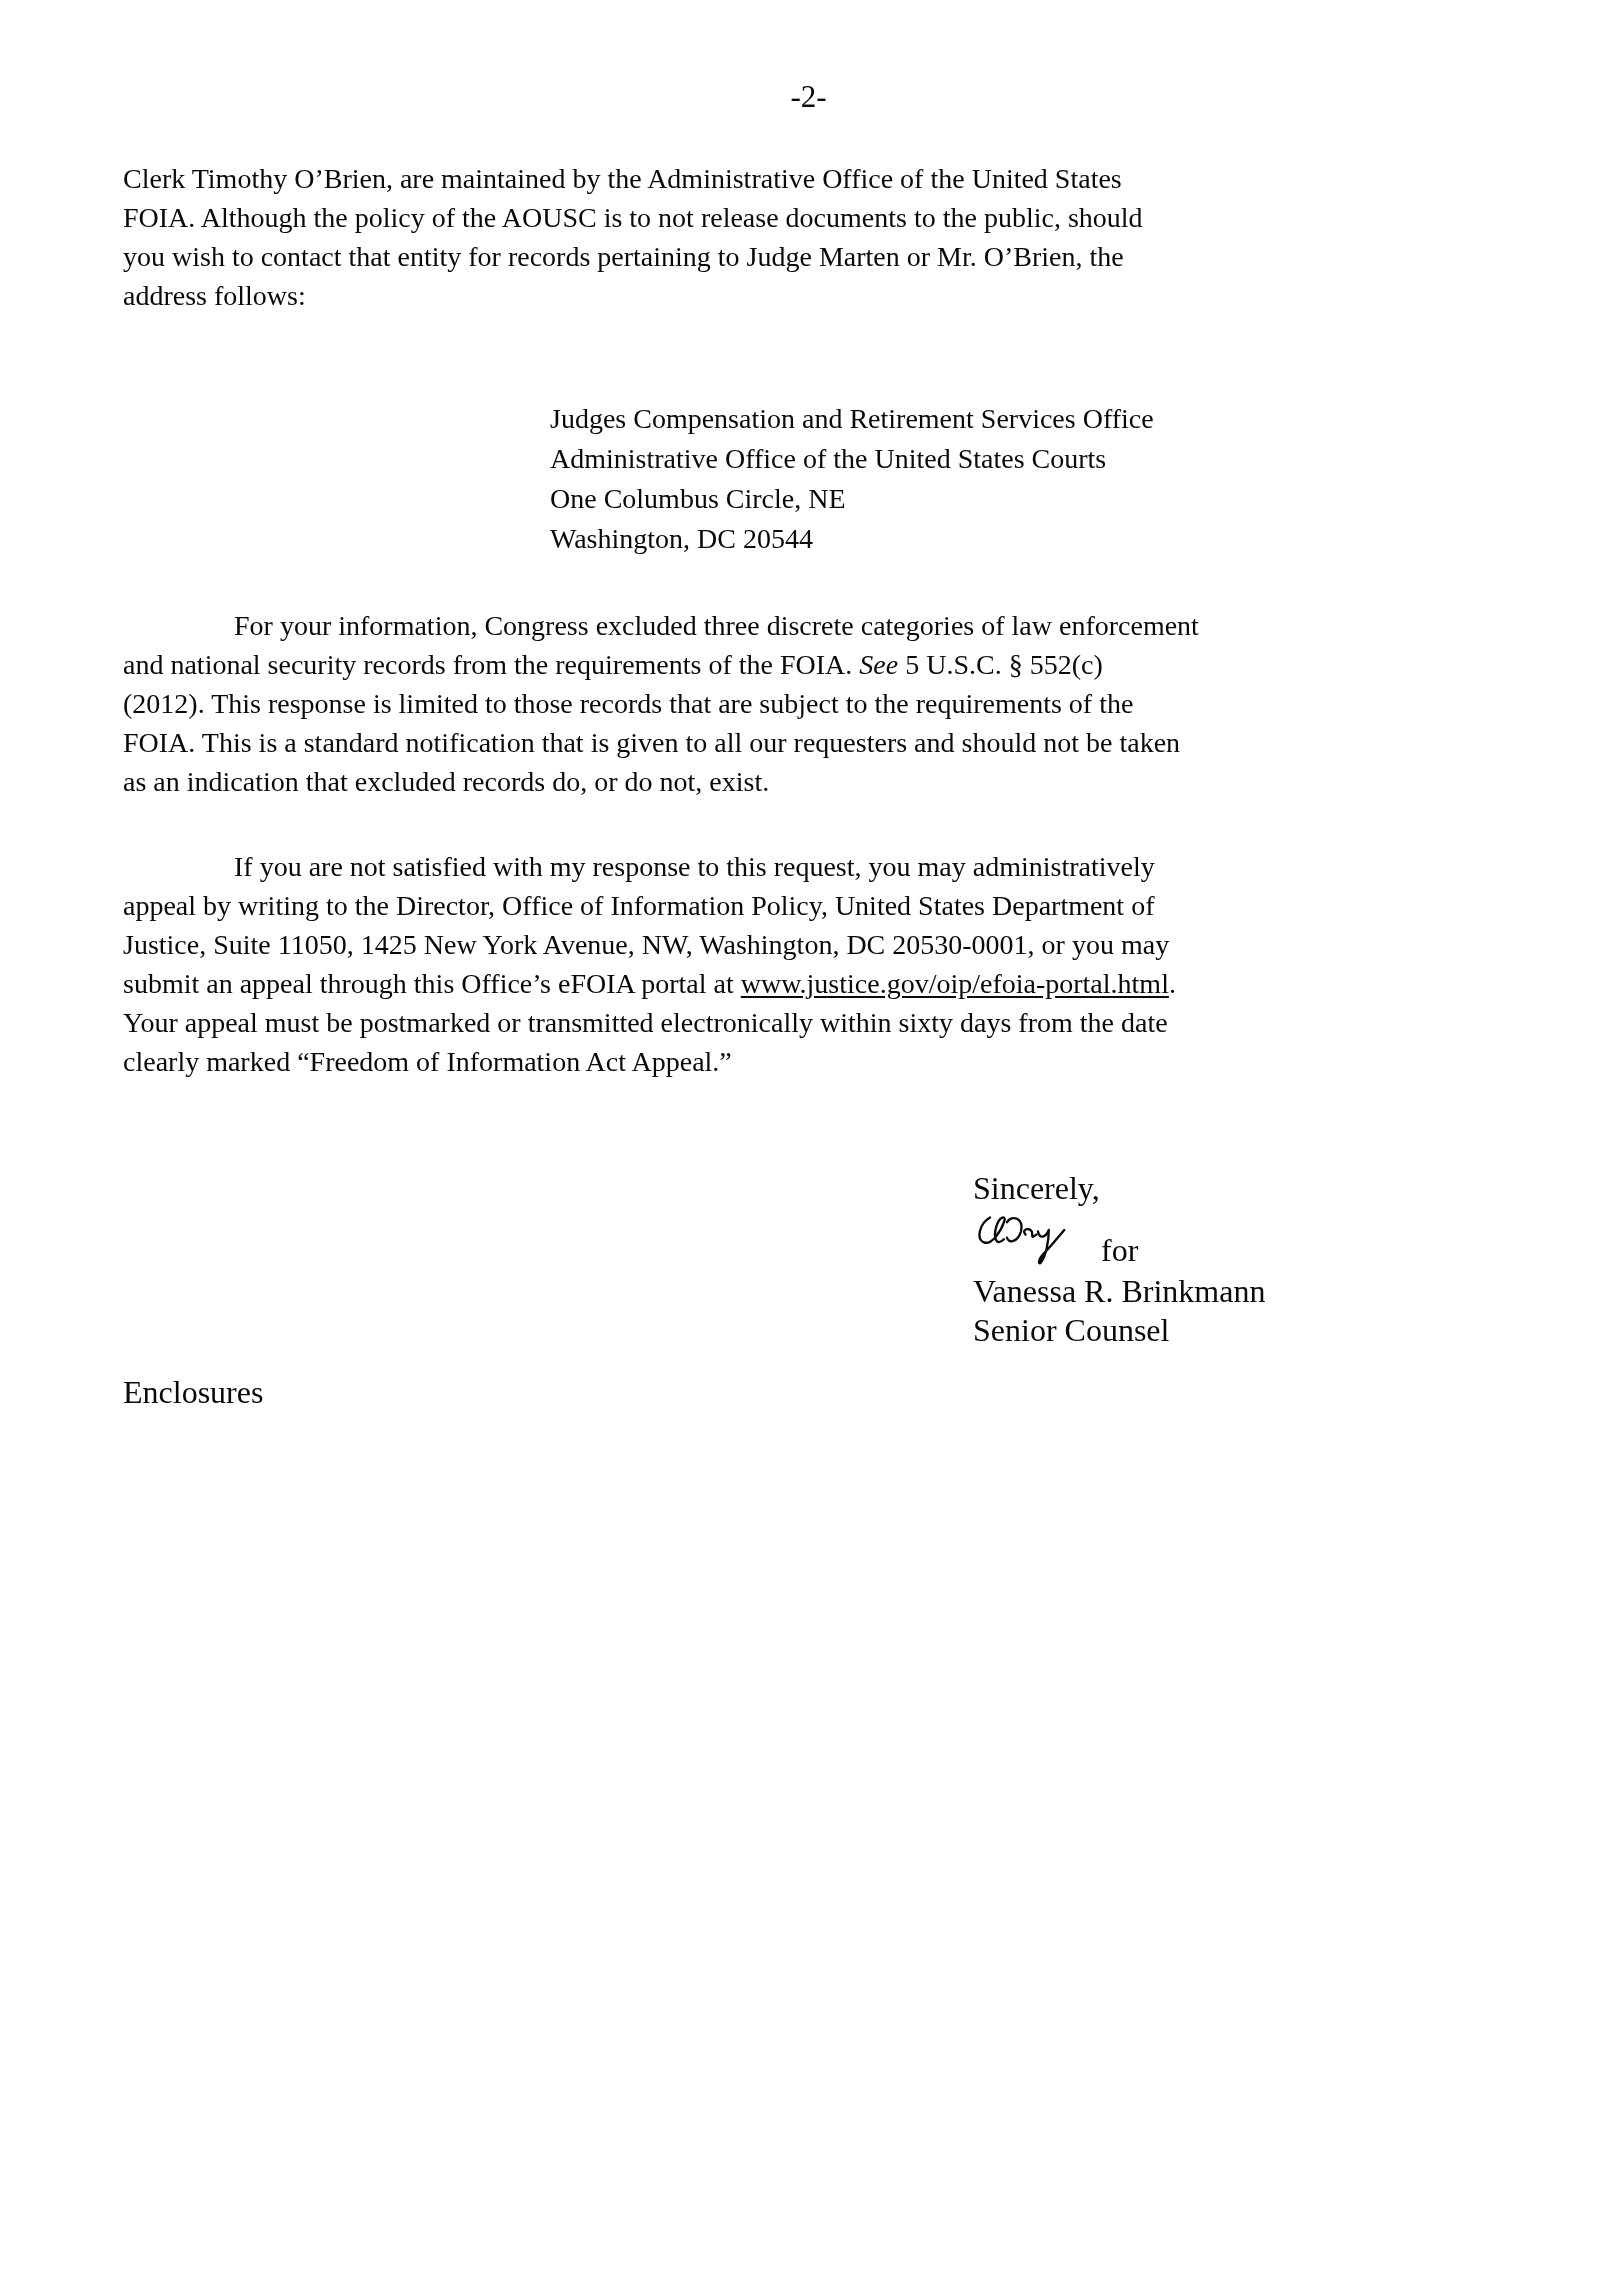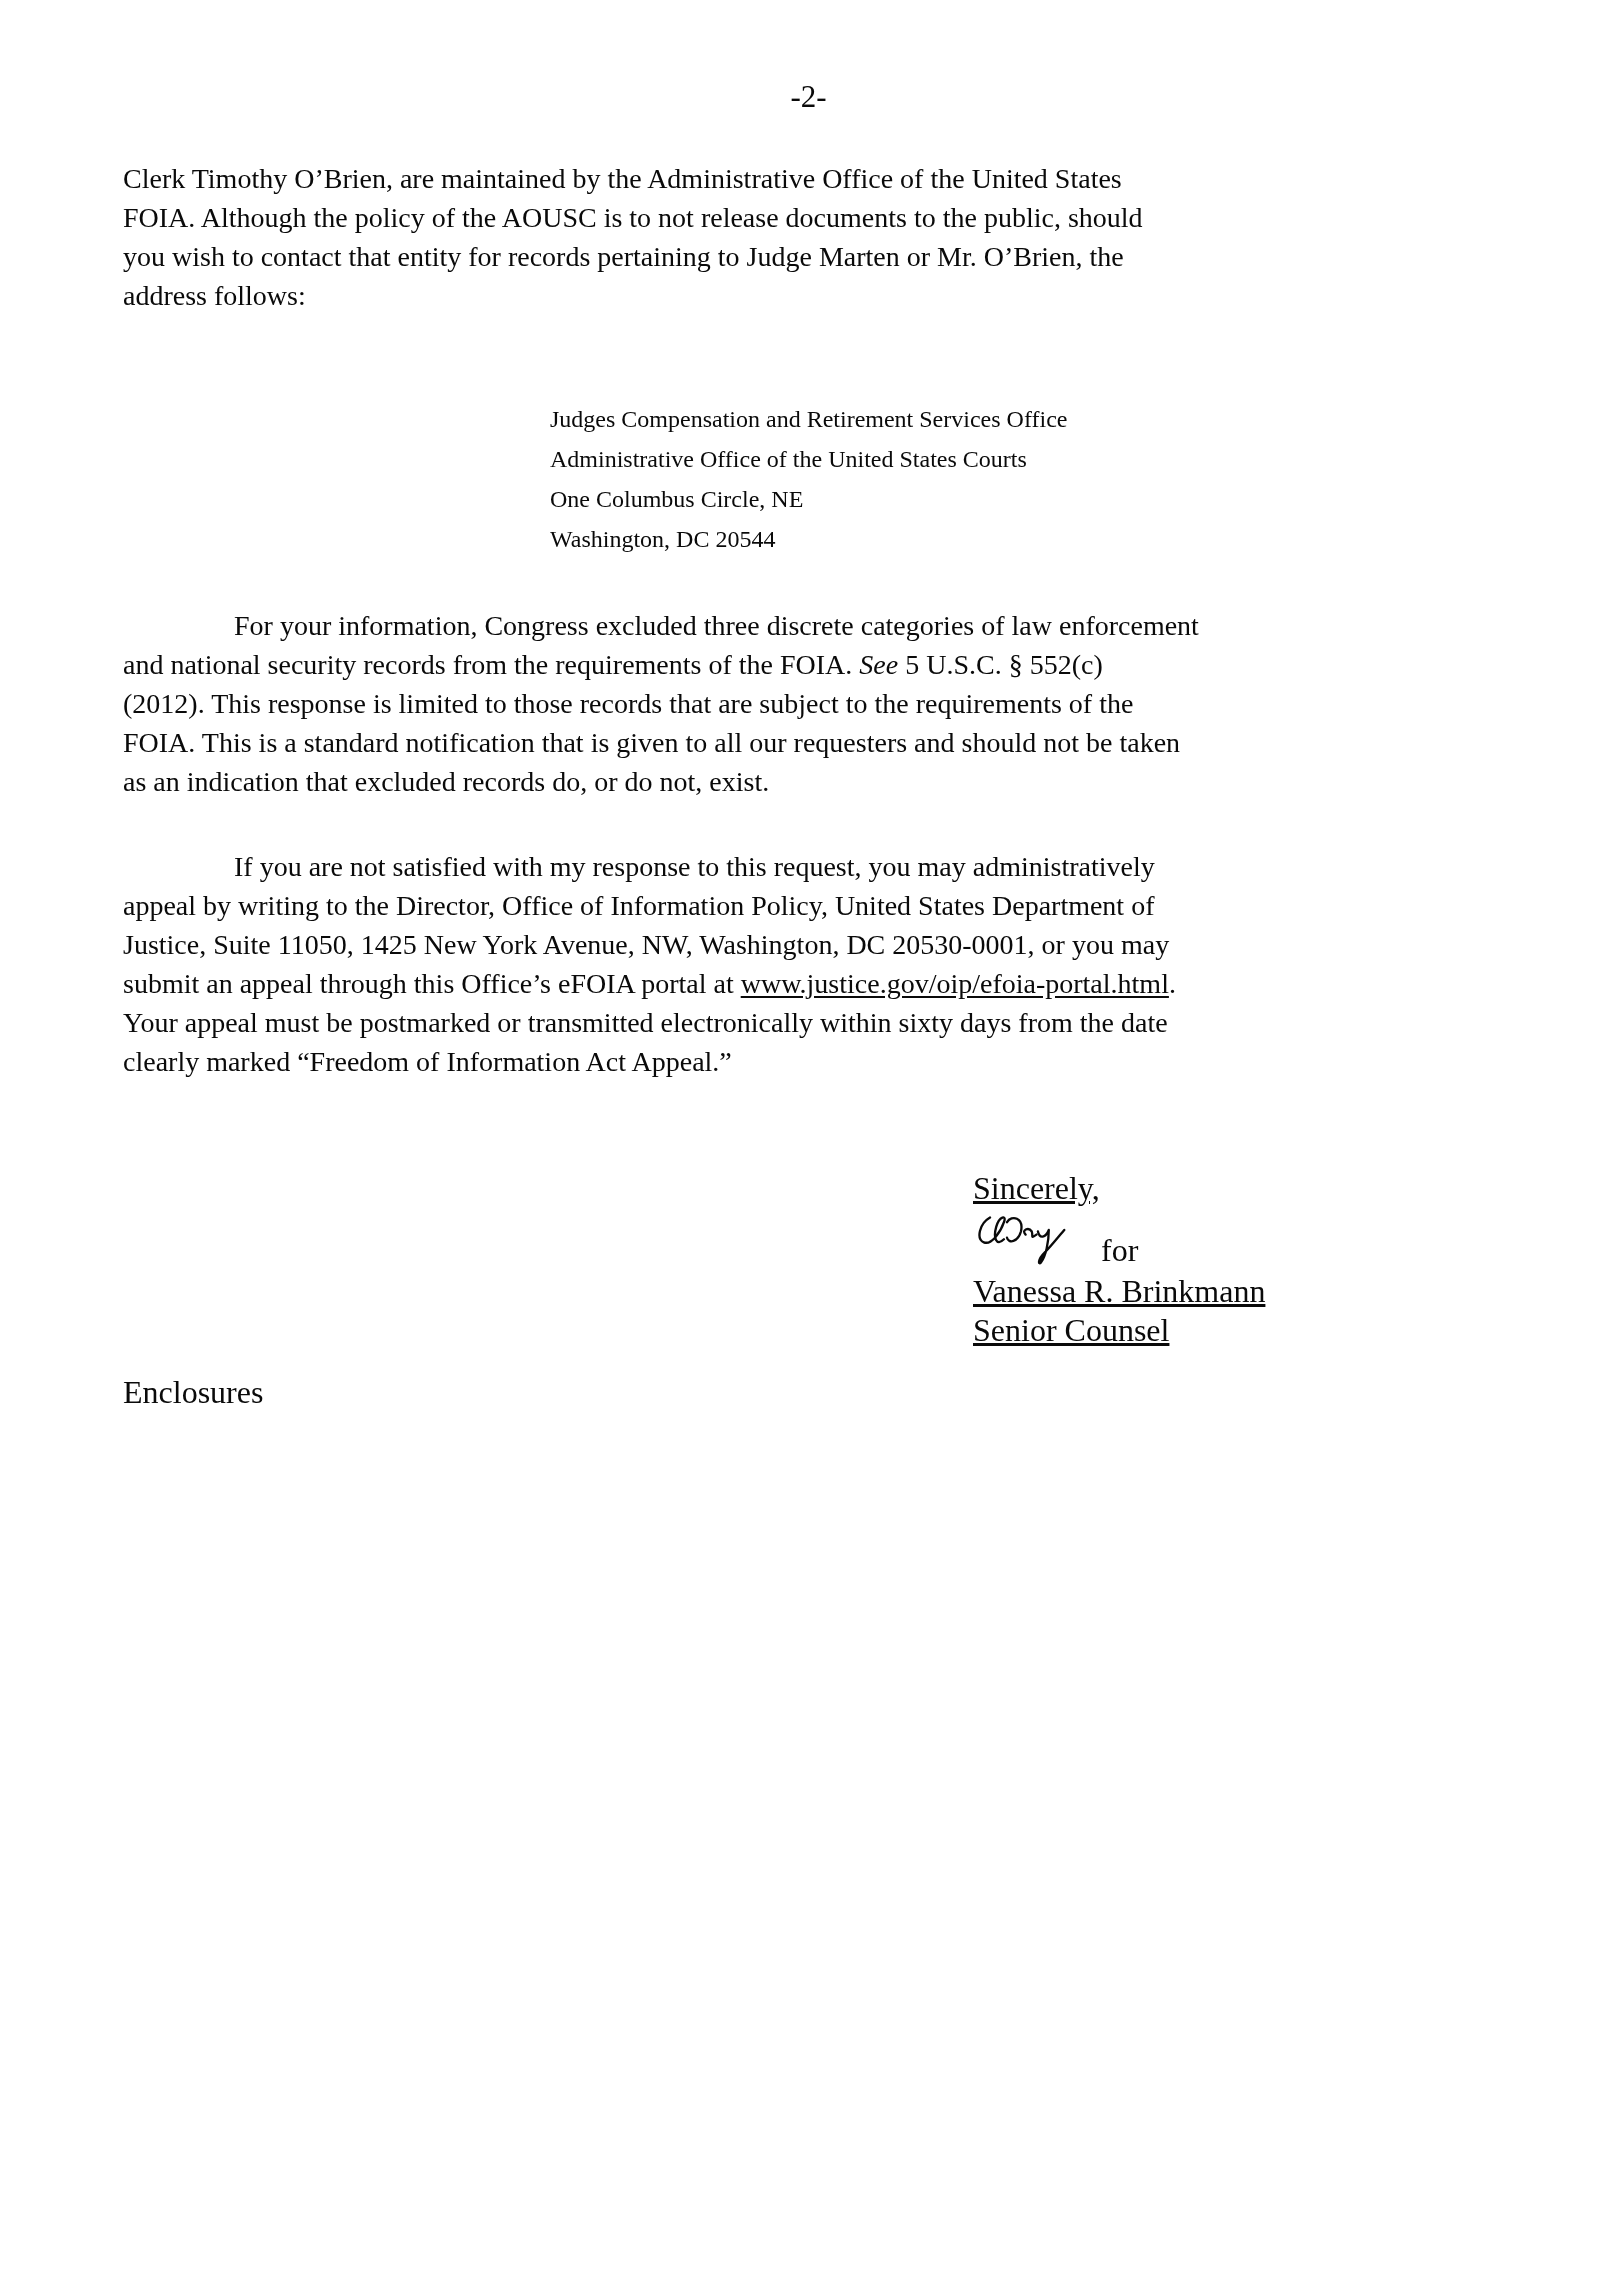--- a/index.html
+++ b/index.html
@@ -36,40 +36,40 @@
       white-space: nowrap;
     }
     .para .line.indent {
       padding-left: 111px;
     }
     #para-1 { top: 159px; }
     .address {
       position: absolute;
       left: 550px;
       top: 399px;
-      font-size: 24px;
+      font-size: 28px;
       line-height: 40px;
     }
     .address .line { display: block; white-space: nowrap; }
     #para-2 { top: 606px; }
     #para-3 { top: 847px; }
     .italic { font-style: italic; }
     a.link {
       color: #0a0a0a;
       text-decoration: underline;
       text-underline-offset: 3.1px;
     }
     .closing {
       position: absolute;
       left: 973px;
       top: 1169px;
       font-size: 32px;
       line-height: 39px;
     }
-    .closing .line { display: block; white-space: nowrap; text-decoration: underline; }
+    .closing .line { display: block; white-space: nowrap; }
     .signature-row {
       position: relative;
       height: 64px;
     }
     .signature-row svg {
       position: absolute;
       left: 0;
       top: 0;
     }
     .signature-row .for-text {

